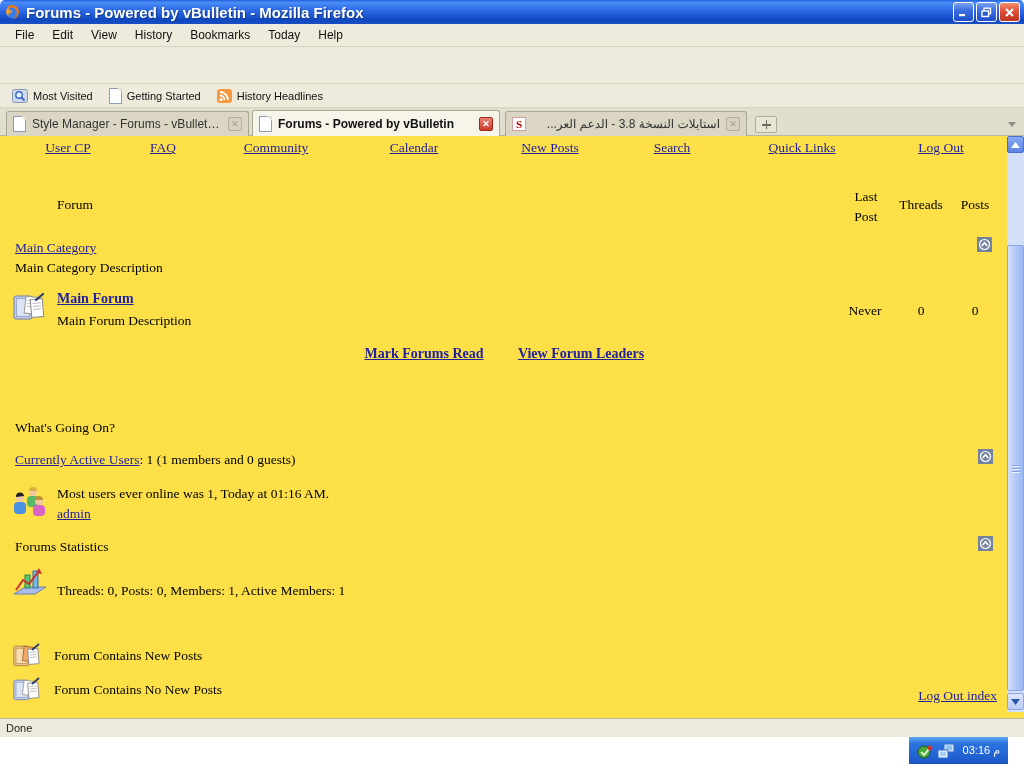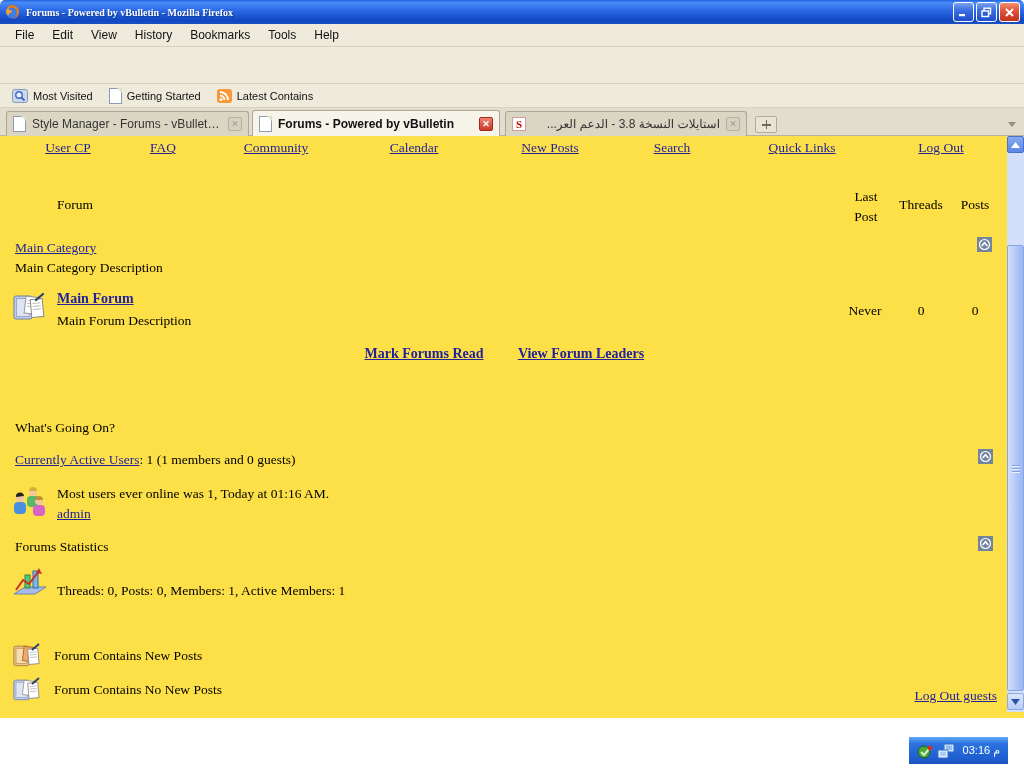--- a/index.html
+++ b/index.html
@@ -3,22 +3,22 @@
 <meta charset="utf-8">
 <style>
   * { margin:0; padding:0; box-sizing:border-box; }
   html,body { width:1024px; height:768px; background:#fff; font-family:"Liberation Sans",sans-serif; }
   #screen { position:relative; width:1024px; height:768px; overflow:hidden; background:#fff; }
 
   
   #titlebar { position:absolute; left:0; top:0; width:1024px; height:24px;
     background:linear-gradient(180deg,#2160dd 0%,#4a8cf7 10%,#2a68e4 45%,#0f47c0 85%,#1c50c4 100%);
     border-radius:5px 5px 0 0; display:flex; align-items:center; padding:0 4px; }
-  #titlebar .title { color:#fff; font-weight:bold; font-size:10px; margin-left:6px;
-    text-shadow:1px 1px 1px #123a8f; white-space:nowrap;font-family:Liberation Serif, serif; }
+  #titlebar .title { color:#fff; font-weight:bold; font-size:15px; margin-left:6px;
+    text-shadow:1px 1px 1px #123a8f; white-space:nowrap; }
   .winbtns { position:absolute; right:4px; top:2px; display:flex; gap:2px; }
   .winbtn { width:21px; height:20px; border-radius:3px; border:1px solid #fff;
     background:linear-gradient(180deg,#7aa2f0 0%,#3b6fe0 40%,#1e4ecc 100%);
     display:flex; align-items:center; justify-content:center; color:#fff; font-size:11px; }
   .winbtn.close { background:linear-gradient(180deg,#f0926f 0%,#e25038 45%,#c0331c 100%); }
   .winbtn svg { display:block; }
 
   
   .bar { position:absolute; left:0; width:1024px; background:#efebdc; }
   #menubar { top:24px; height:23px; border-bottom:1px solid #d9d4c0; display:flex; align-items:center; padding-left:6px; }
@@ -137,21 +137,21 @@
       </div>
     </div>
   </div>
 
   <div id="menubar" class="bar">
     <span class="menu-item">File</span>
     <span class="menu-item">Edit</span>
     <span class="menu-item">View</span>
     <span class="menu-item">History</span>
     <span class="menu-item">Bookmarks</span>
-    <span class="menu-item">Tools</span>
+    <span class="menu-item">Today</span>
     <span class="menu-item">Help</span>
   </div>
 
   <div id="navbar" class="bar">
     <div id="back-btn" class="navbtn">
       <svg width="14" height="14" viewBox="0 0 14 14">
           <path d="M9,2 L4,7 L9,12" stroke="#c2c2c2" stroke-width="3.4" fill="none" stroke-linecap="round" stroke-linejoin="round"></path>
         </svg>
     </div>
     <div id="fwd-btn" class="navbtn">
@@ -218,21 +218,21 @@
     <div class="bm-item">
       <div class="page-ico"></div>
       <span>Getting Started</span>
     </div>
     <div class="bm-item">
       <svg width="15" height="14" viewBox="0 0 15 14">
         <rect x="0" y="0" width="15" height="14" rx="3" fill="#f89838"></rect>
         <circle cx="4" cy="10.5" r="1.6" fill="#fff"></circle>
         <path d="M3,6.5 a4.5,4.5 0 0 1 4.5,4.5 M3,3 a8,8 0 0 1 8,8" stroke="#fff" stroke-width="1.8" fill="none"></path>
       </svg>
-      <span>Latest Contains</span>
+      <span>History Headlines</span>
     </div>
   </div>
 
   <div id="tabbar" class="bar">
     <div id="tab1" class="tab">
       <div class="page-ico"></div>
       <span class="label">Style Manager - Forums - vBulletin Adm...</span>
       <div class="tab-close gray">✕</div>
     </div>
     <div id="tab2" class="tab active">
@@ -367,40 +367,43 @@
         <g transform="rotate(-5 25 16)">
             <rect x="18" y="7" width="12" height="18" fill="#fff" stroke="#888"></rect>
             <line x1="20" y1="11" x2="28" y2="11" stroke="#bbb"></line>
             <line x1="20" y1="14" x2="28" y2="14" stroke="#bbb"></line>
             <line x1="20" y1="17" x2="28" y2="17" stroke="#bbb"></line>
           </g>
         <line x1="23" y1="8" x2="30" y2="2" stroke="#2b3c70" stroke-width="2.2" stroke-linecap="round"></line>
       </svg>
       <span class="ctext" style="left:54px; top:546px;">Forum Contains No New Posts</span>
 
-      <span class="clink" style="right:10px; left:auto; top:552px;">Log Out guests</span>
+      <span class="clink" style="right:10px; left:auto; top:552px;">Log Out index</span>
     </div>
 
     <div id="vscroll">
       <div id="scroll-up" class="scroll-arrow">
         <svg width="9" height="6" viewBox="0 0 9 6">
             <polygon points="4.5,0 9,6 0,6" fill="#fff"></polygon>
           </svg>
       </div>
       <div id="scroll-thumb">
         <div id="scroll-grip"></div>
       </div>
       <div id="scroll-down" class="scroll-arrow">
         <svg width="9" height="6" viewBox="0 0 9 6">
             <polygon points="4.5,6 9,0 0,0" fill="#2c55a8"></polygon>
           </svg>
       </div>
     </div>
   </div>
 
+  <div id="statusbar" class="bar">
+    <span>Done</span>
+  </div>
 
   <div id="bottomstrip">
     <div id="tray">
       <svg style="position:absolute; left:8px; top:7px;" width="16" height="16" viewBox="0 0 16 16">
         <circle cx="7" cy="8" r="6" fill="#48a838" stroke="#206018"></circle>
         <path d="M4,8 l3,3 l5,-6" stroke="#d8f0c8" stroke-width="2" fill="none"></path>
         <circle cx="13" cy="4" r="2.4" fill="#d83020"></circle>
       </svg>
       <svg style="position:absolute; left:28px; top:6px;" width="18" height="18" viewBox="0 0 18 18">
         <rect x="7" y="1" width="10" height="8" rx="1" fill="#cfe4fb" stroke="#3a6fc8"></rect>

